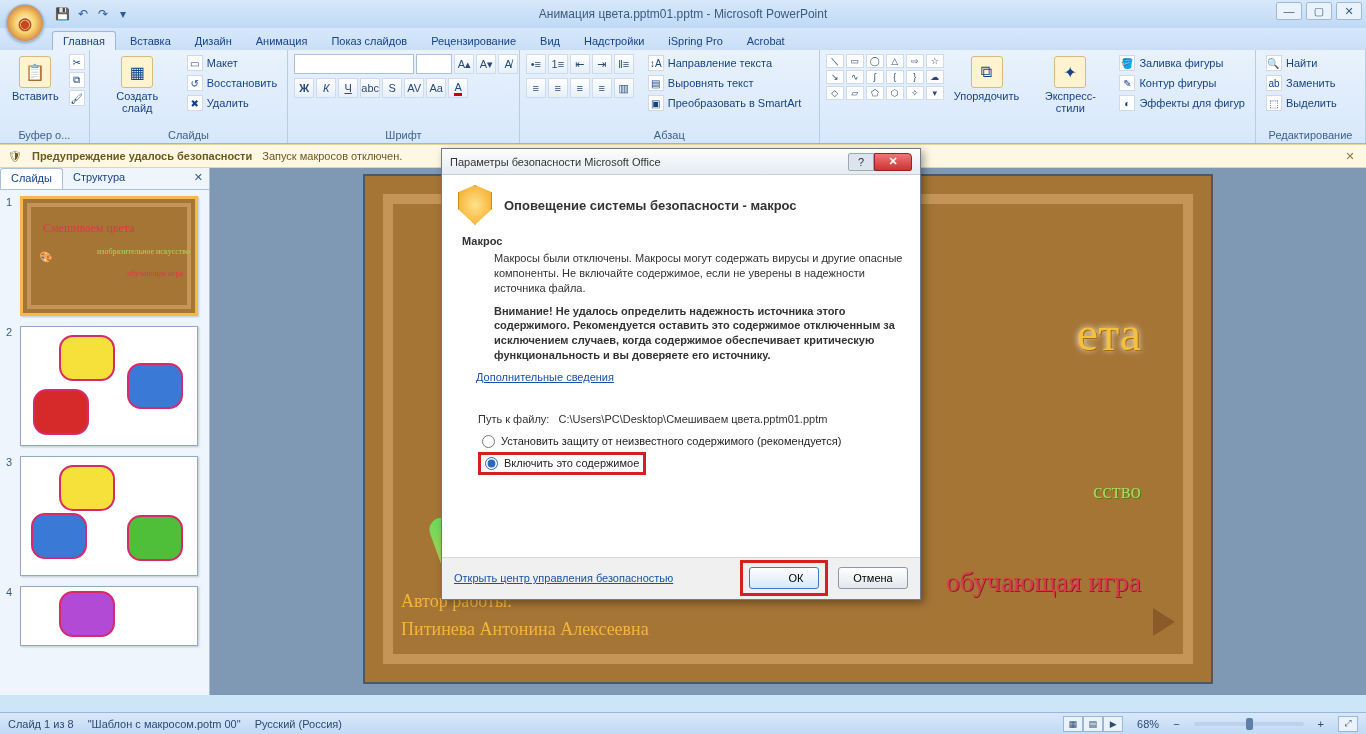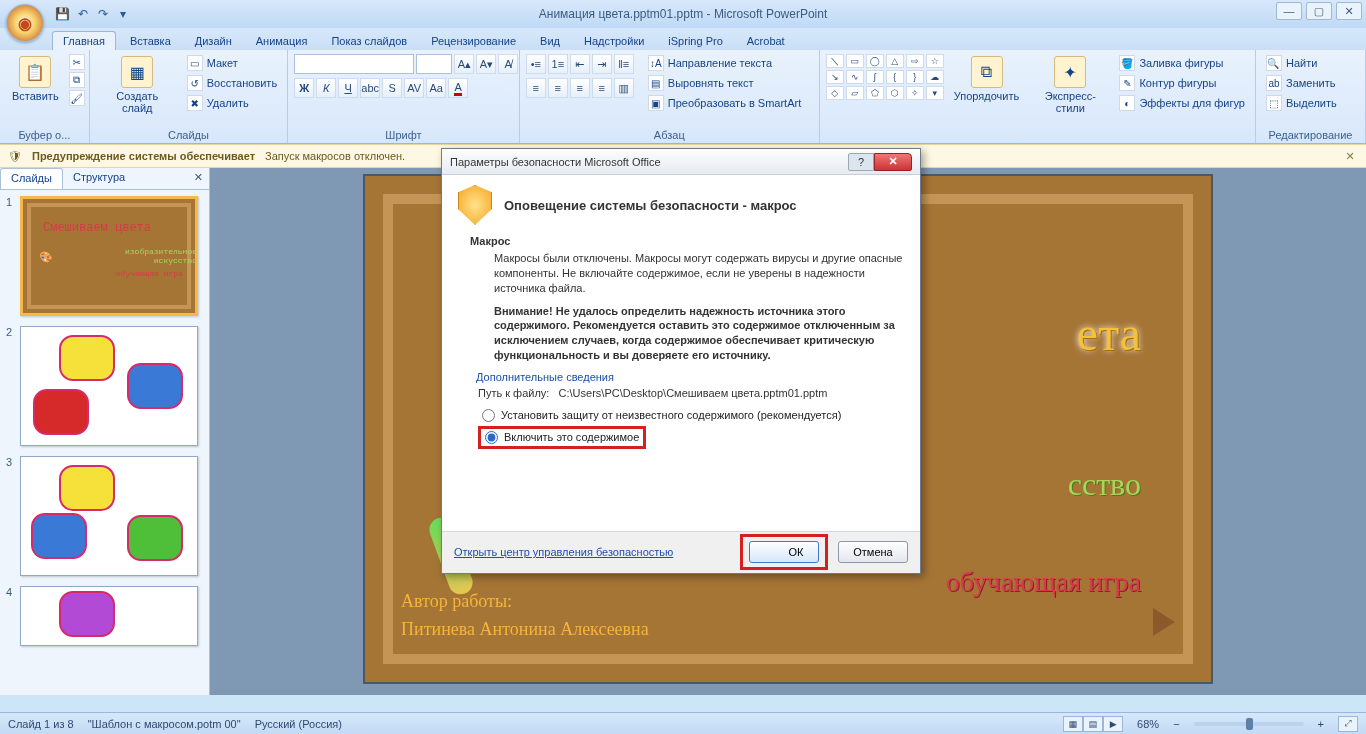--- a/index.html
+++ b/index.html
@@ -48,41 +48,41 @@
 .thumb-col { flex:1; overflow-y:auto; padding:6px; display:flex; flex-direction:column; gap:10px;}
 .thumb-row { display:flex; gap:4px; align-items:flex-start;}
 .thumb-num { font-size:11px; color:#3b5b82; width:10px;}
 .thumb { width:178px; height:120px; background:#fff; border:1px solid #8fa9c7; box-shadow:1px 1px 2px rgba(0,0,0,.2); position:relative;}
 .thumb.sel { outline:3px solid #f5b84d; outline-offset:-3px;}
 
 .stage { flex:1; background:#7f98b3; display:flex; align-items:flex-start; justify-content:center; padding-top:6px; position:relative;}
 .slide-canvas { width:850px; height:510px; background:#a57536; border:2px solid #4e5863; position:relative;}
 .slide-inner-border { position:absolute; inset:18px; border:10px solid #c49556;}
 .slide-text1 { position:absolute; right:70px; top:130px; font-size:48px; font-family:"Comic Sans MS",cursive; color:#f5c03a; text-shadow:1px 1px #a06b1a, 0 0 6px #fff;}
-.slide-text2 { position:absolute; right:70px; top:290px; font-size:32px; font-family:"Comic Sans MS",cursive; color:#a9d65a; text-shadow:1px 1px #4d7a1a;}
+.slide-text2 { position:absolute; right:70px; top:303px; font-size:21px; font-family:"Comic Sans MS",cursive; color:#a9d65a; text-shadow:1px 1px #4d7a1a;}
 .slide-text3 { position:absolute; right:70px; top:390px; font-size:28px; font-family:"Comic Sans MS",cursive; color:#d93a4a; text-shadow:1px 1px #8a1f2a;}
 .slide-author1 { position:absolute; left:36px; bottom:70px; font-size:18px; font-family:"Comic Sans MS",cursive; color:#f5b43a;}
 .slide-author2 { position:absolute; left:36px; bottom:42px; font-size:18px; font-family:"Comic Sans MS",cursive; color:#f5b43a;}
 .slide-arrow { position:absolute; right:36px; bottom:46px; width:0; height:0; border-top:14px solid transparent; border-bottom:14px solid transparent; border-left:22px solid #8a5a2a;}
 .brush-shape { position:absolute; left:74px; top:340px; width:24px; height:80px; background: linear-gradient(#69db5a,#e6c651); border-radius:12px; transform:rotate(-20deg); }
 
 
 .dialog { position:absolute; left:441px; top:148px; width:480px; background:#f4f4f4; border:1px solid #6d7b8d; box-shadow:3px 3px 8px rgba(0,0,0,.35); font-size:11px;}
 .dlg-title { height:26px; background: linear-gradient(#fdfdfd,#e6ebf2); border-bottom:1px solid #c7ced7; display:flex; align-items:center; padding:0 8px; color:#333;}
 .dlg-title-btns { margin-left:auto; display:flex;}
 .dlg-help { width:26px; height:18px; background:#dce4ef; border:1px solid #9aa; display:flex; align-items:center; justify-content:center; font-size:11px; border-radius:2px 0 0 2px;}
 .dlg-close { width:38px; height:18px; background:linear-gradient(#e77,#c33); color:#fff; display:flex; align-items:center; justify-content:center; border:1px solid #922; border-radius:0 4px 2px 0; font-weight:bold;}
 .dlg-body { padding:10px 16px 6px; background:#fff;}
 .dlg-head { display:flex; gap:12px; align-items:center; margin-bottom:10px;}
 .shield { width:34px; height:40px; background:radial-gradient(#ffe28a,#f5a623); clip-path: polygon(50% 0,100% 18%,100% 60%,50% 100%,0 60%,0 18%); border:1px solid #c78a1a;}
 .dlg-head b { font-size:13px; color:#333;}
 .dlg-sub { font-weight:bold; color:#333; margin-bottom:4px;}
 .dlg-par { color:#333; margin:0 0 8px 36px; line-height:1.35;}
 .dlg-par.bold { font-weight:bold;}
-.dlg-link { color:#1a4fad; margin-left:18px; display:inline-block; margin-bottom:0;}
+.dlg-link { color:#1a4fad; text-decoration:underline; margin-left:18px; display:inline-block; margin-bottom:26px;}
 .dlg-path { margin:4px 0 10px 20px; color:#333;}
 .radio-row { display:flex; align-items:center; gap:6px; margin:4px 0 4px 24px; color:#222;}
 .radio-row input { accent-color:#2a6ac7;}
 .red-box1 { border:3px solid #d61f1f; padding:2px 4px; display:inline-flex; align-items:center; gap:6px;}
 .dlg-footer { height:42px; background:#f0f0f0; border-top:1px solid #d4d9e0; display:flex; align-items:center; padding:0 12px;}
 .dlg-footer-link { color:#1a4fad; text-decoration:underline;}
 .dlg-btns { margin-left:auto; display:flex; gap:10px; align-items:center;}
 .dlg-btn { width:70px; height:22px; border:1px solid #8a98aa; background:linear-gradient(#fefefe,#e3e7ed); border-radius:3px; display:flex; align-items:center; justify-content:center;}
 .dlg-btn.ok { border:1px solid #3b7bd1; background:linear-gradient(#fefefe,#d7e7fb);padding-left:24px;}
 .red-box2 { border:3px solid #d61f1f; padding:4px 6px;}
@@ -91,21 +91,21 @@
 .status { position:absolute; bottom:0; left:0; right:0; height:22px; background:linear-gradient(#d7e8fb,#c2daf4); border-top:1px solid #9ab6d9; display:flex; align-items:center; font-size:11px; color:#2d4a72; gap:14px; padding:0 8px;}
 .status .spacer { flex:1;}
 .view-btns { display:flex; gap:0;}
 .view-btn { width:20px; height:16px; border:1px solid #9ab6d9; background:#eaf2fb; display:inline-flex; align-items:center; justify-content:center; font-size:9px;}
 .zoom-slider { width:110px; height:4px; background:#bcd2ec; position:relative; border-radius:2px;}
 .zoom-thumb { position:absolute; left:48%; top:-4px; width:7px; height:12px; background:#5e7fa6; border-radius:2px;}
 
 
 .th1 { background:#a57536;}
 .th-strip { position:absolute; inset:6px; border:4px solid #c49556;}
-.th-mini { position:absolute; font-family:Liberation Mono, monospace;text-align:right;}
+.th-mini { position:absolute; font-family:Liberation Serif, serif;text-align:right;}
 .blob { position:absolute; width:56px; height:46px; border:2px solid #d82a6a; border-radius:14px;}
 </style>
 </head>
 <body>
 
 <div class="titlebar">
   <div class="office-btn">◉</div>
   <div class="qat">
     <span>💾</span>
     <span>↶</span>
@@ -303,21 +303,21 @@
             <span>Выделить</span>
           </div>
       </div>
     </div>
     <div class="group-label">Редактирование</div>
   </div>
 </div>
 
 <div class="sec-bar">
   <span>🛡</span>
-  <b>Предупреждение системы обеспечивает</b>
+  <b>Предупреждение удалось безопасности</b>
   <span>Запуск макросов отключен.</span>
   <span class="sec-close">✕</span>
 </div>
 
 <div class="main">
   <div class="side-tabs">
     <div class="side-tab-head">
       <div class="side-tab active">Слайды</div>
       <div class="side-tab">Структура</div>
       <span style="margin-left:auto; padding:3px 6px; color:#3b5b82">✕</span>
@@ -378,21 +378,21 @@
     <div class="dlg-title-btns">
       <div class="dlg-help">?</div>
       <div class="dlg-close">✕</div>
     </div>
   </div>
   <div class="dlg-body">
     <div class="dlg-head">
       <div class="shield"></div>
       <b>Оповещение системы безопасности - макрос</b>
     </div>
-    <div class="dlg-sub" style="margin-left:12px">Макрос</div>
+    <div class="dlg-sub" style="margin-left:4px">Макрос</div>
     <div class="dlg-par">Макросы были отключены. Макросы могут содержать вирусы и другие опасные компоненты. Не включайте содержимое, если не уверены в надежности источника файла.</div>
     <div class="dlg-par bold">Внимание! Не удалось определить надежность источника этого содержимого. Рекомендуется оставить это содержимое отключенным за исключением случаев, когда содержимое обеспечивает критическую функциональность и вы доверяете его источнику.</div>
     <a class="dlg-link">Дополнительные сведения</a>
     <div class="dlg-path">
       <span>Путь к файлу:</span>&nbsp;&nbsp;
       <span>C:\Users\PC\Desktop\Смешиваем цвета.pptm01.pptm</span>
     </div>
     <label class="radio-row">
       <input type="radio" name="sec" style="">
       <span>Установить защиту от неизвестного содержимого (рекомендуется)</span>

